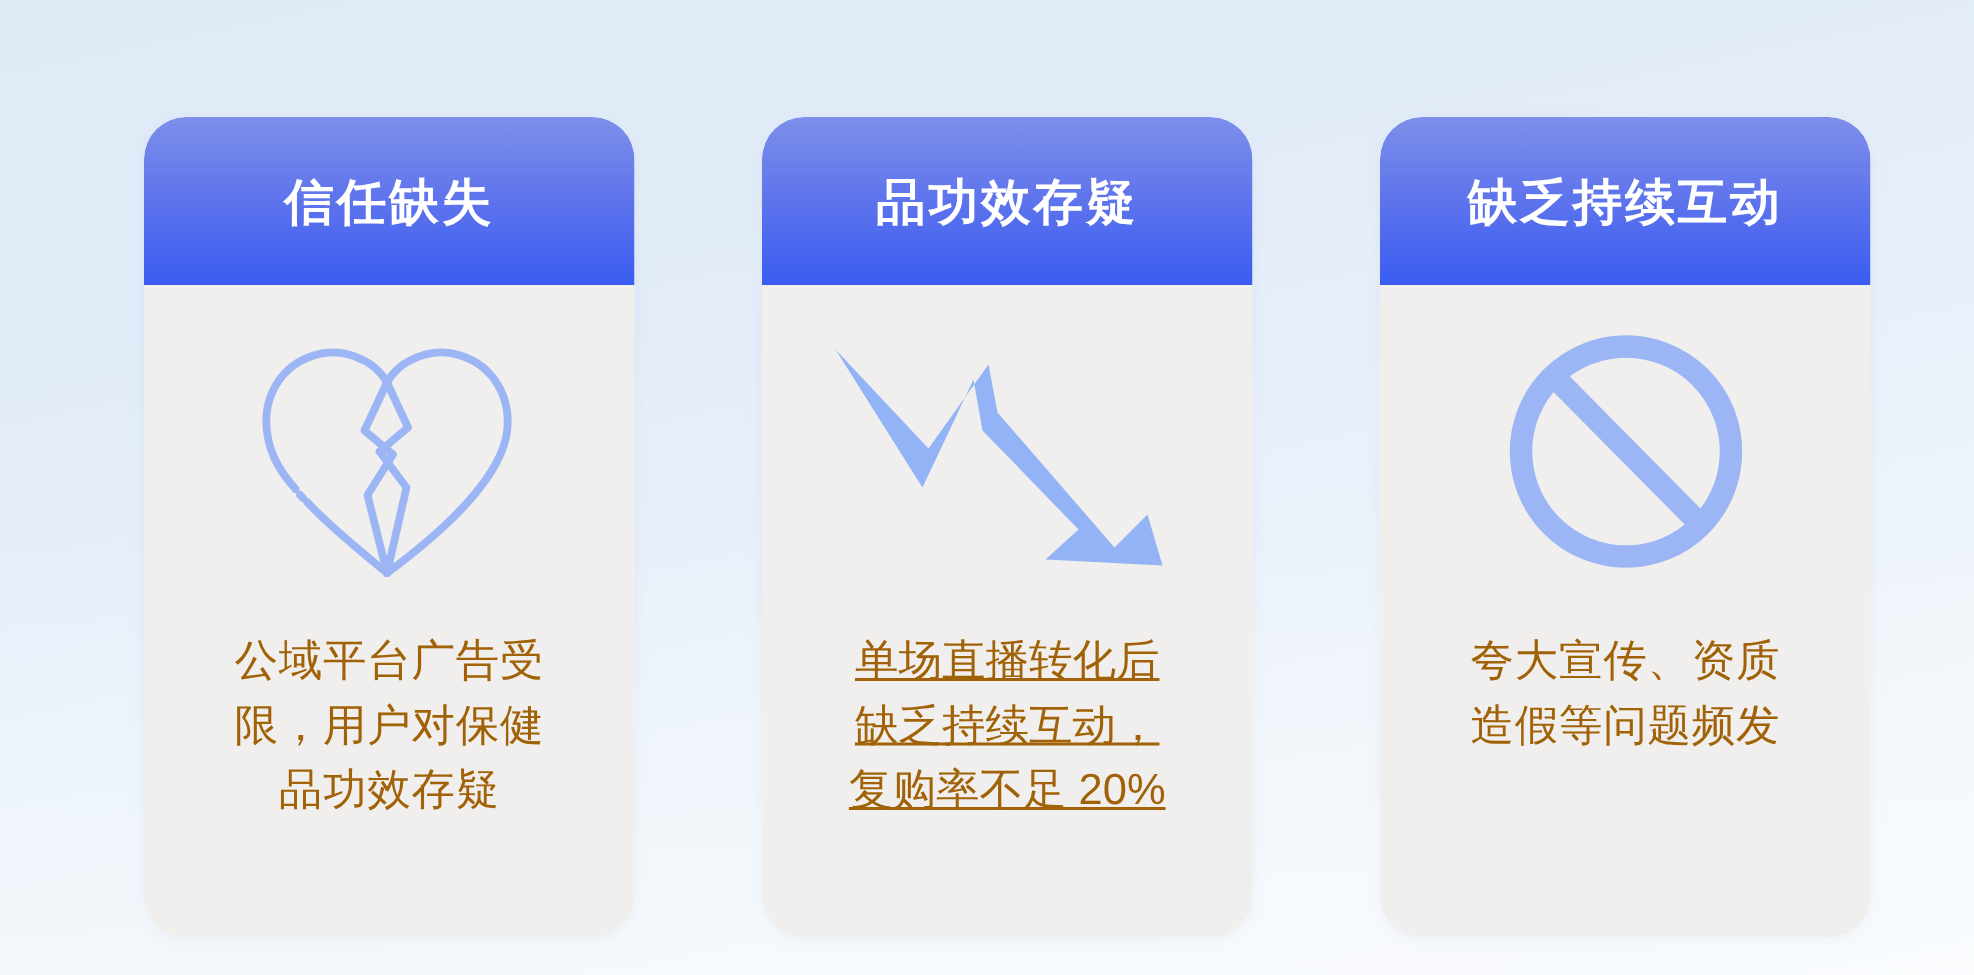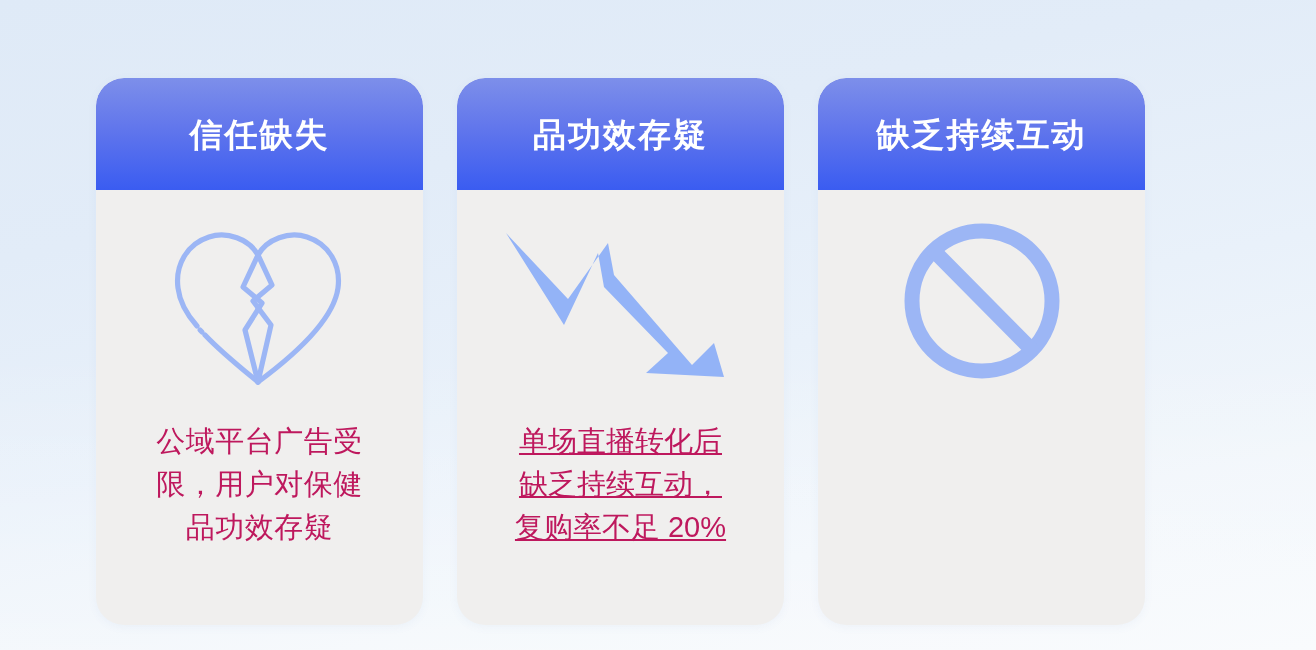--- a/index.html
+++ b/index.html
@@ -34,21 +34,21 @@
     height: 300px;
     background: linear-gradient(to bottom, rgba(255,255,255,0) 0%, rgba(255,255,255,0.35) 100%);
     pointer-events: none;
   }
 
   .cards {
     position: absolute;
     top: 78px;
     left: 96px;
     display: flex;
-    gap: 34px;
+    gap: 85px;
     z-index: 2;
   }
 
   .card {
     width: 327px;
     height: 547px;
     border-radius: 28px;
     background: #f0efee;
     overflow: hidden;
     display: flex;
@@ -85,21 +85,21 @@
     height: 230px;
     display: flex;
     align-items: center;
     justify-content: center;
     width: 100%;
   }
 
   .card-desc {
     padding: 0 26px;
     text-align: center;
-    color: #be185d;
+    color: #a16207;
     font-size: 29px;
     line-height: 1.48;
     font-weight: 400;
     letter-spacing: 0.5px;
     white-space: pre-line;
   }
 
   .card-2 .card-desc { letter-spacing: 0px; text-decoration: underline; }
   .card-3 .card-desc { letter-spacing: 0.5px; }
   .card-3 .icon-wrap { height: 222px; }
@@ -170,17 +170,19 @@
       <div class="card-header">
         <div class="card-title">缺乏持续互动</div>
       </div>
       <div class="card-body">
         <div class="icon-wrap">
           <svg width="168" height="168" viewBox="0 0 168 168">
             <circle cx="84" cy="84" r="70" fill="none" stroke="#9cb6f5" stroke-width="15"></circle>
             <line x1="36" y1="34" x2="133" y2="132" stroke="#9cb6f5" stroke-width="15" stroke-linecap="round"></line>
           </svg>
         </div>
+        <div class="card-desc">夸大宣传、资质
+造假等问题频发</div>
       </div>
     </div>
 
   </div>
 </div>
 
 </body></html>

